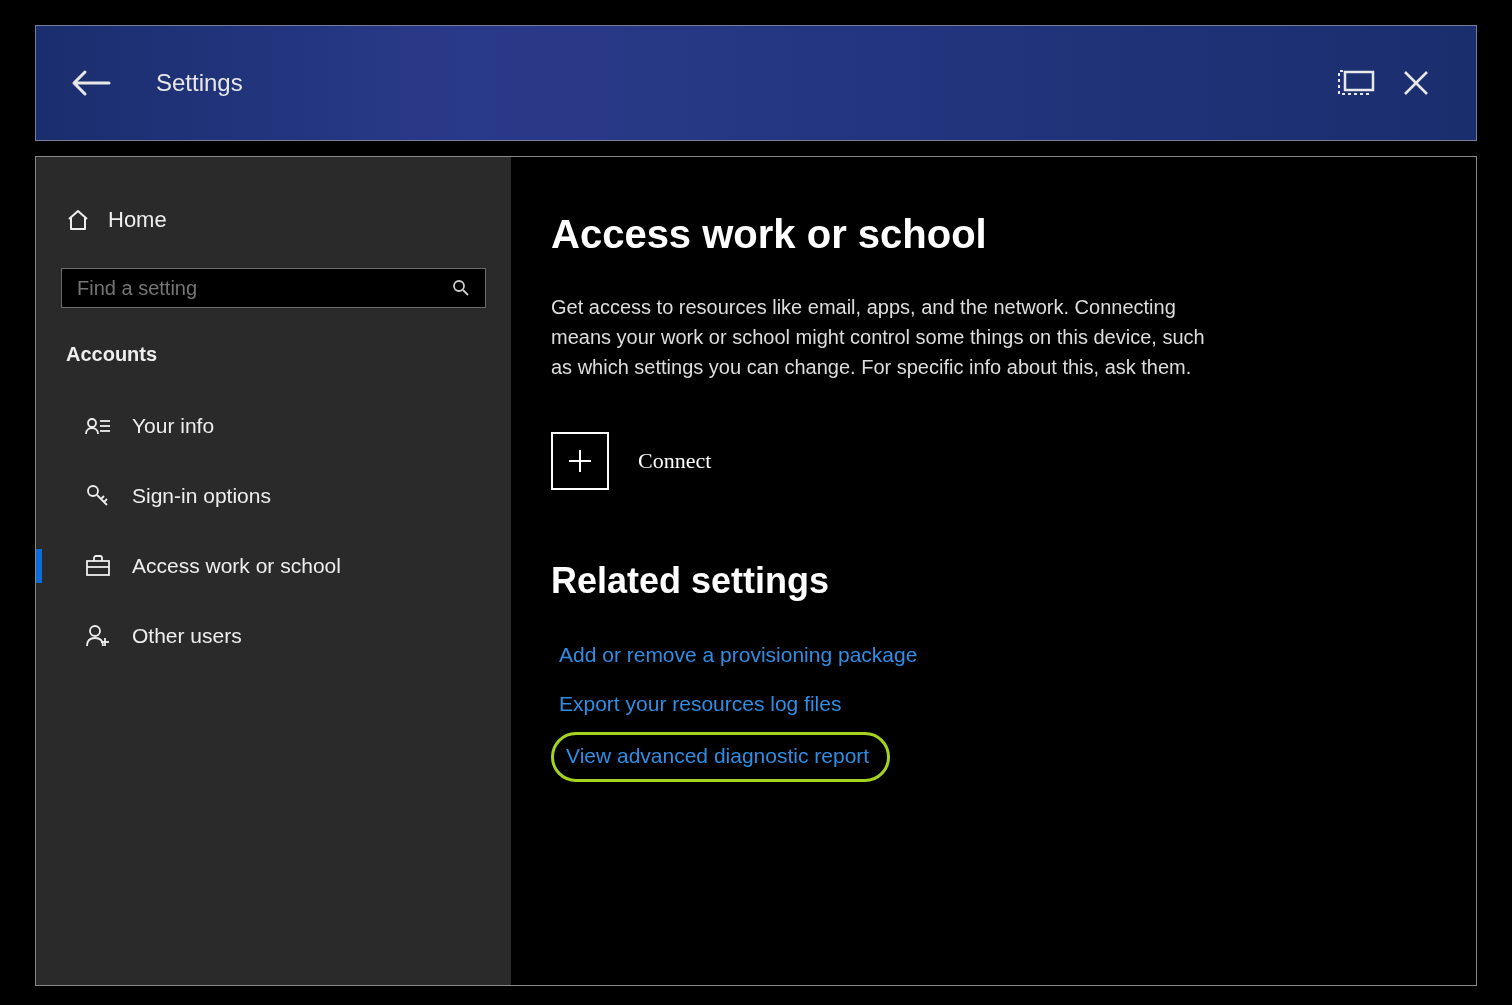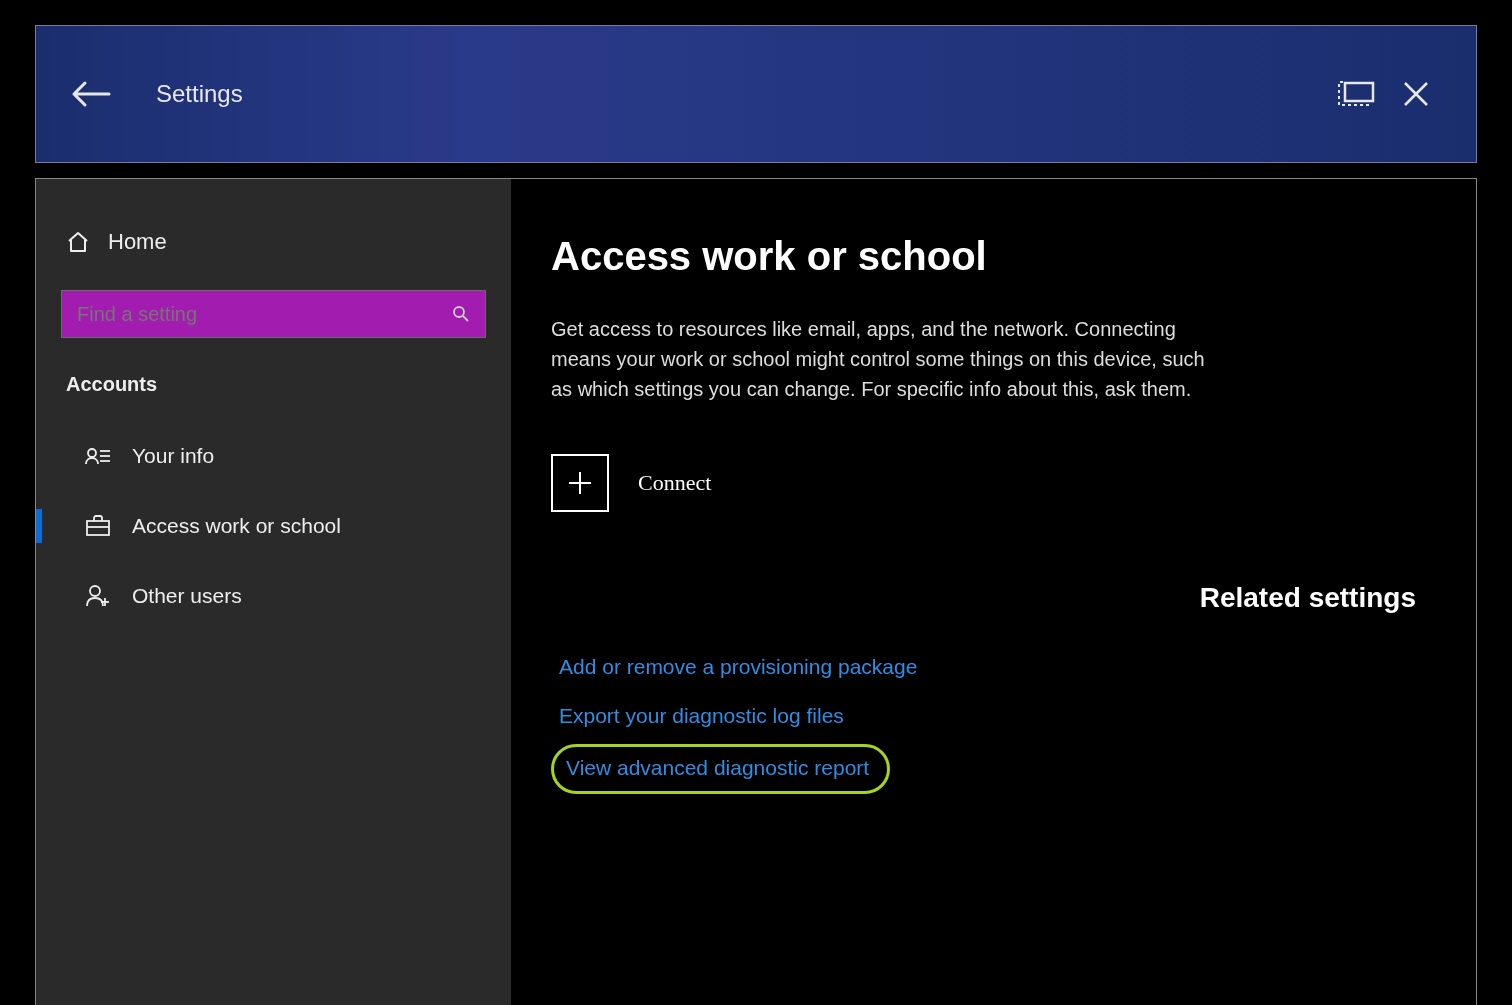--- a/index.html
+++ b/index.html
@@ -6,21 +6,21 @@
 body {
   background: #000;
   font-family: "Segoe UI", Tahoma, sans-serif;
   color: #fff;
   width: 1512px;
   height: 1005px;
   overflow: hidden;
 }
 .titlebar {
   background: linear-gradient(to right, #1a2e6e, #2a3a8a 30%, #1a2e6e);
-  height: 138px;
+  height: 116px;
   margin: 25px 35px 15px 35px;
   border: 1px solid #7a7a9a;
   display: flex;
   align-items: center;
   padding: 7px 30px;
 }
 .titlebar .back {
   width: 50px; height: 50px;
   display: flex; align-items: center; justify-content: center;
   cursor: pointer;
@@ -52,22 +52,22 @@
 .home-row {
   display: flex;
   align-items: center;
   padding: 10px 30px 25px 30px;
   cursor: pointer;
 }
 .home-row .label { font-size: 22px; margin-left: 18px; color: #eee; }
 .search-box {
   margin: 10px 25px 20px 25px;
   border: 1px solid #6a6a6a;
-  background: #a21caf;
-  height: 48px;
+  background: #000000;
+  height: 40px;
   display: flex;
   align-items: center;
   padding: 0 15px;
 }
 .search-box input {
   flex: 1;
   background: transparent;
   border: none;
   outline: none;
   color: #ccc;
@@ -124,24 +124,23 @@
   cursor: pointer;
   margin-bottom: 70px;
 }
 .plus-box {
   width: 58px; height: 58px;
   border: 2px solid #fff;
   display: flex; align-items: center; justify-content: center;
 }
 .connect-label { font-size: 22px; margin-left: 29px; font-family: Liberation Serif, serif; }
 .related-title {
-  font-size: 28px;
+  font-size: 36px;
   font-weight: 600;
   margin-bottom: 28px;
-  text-align: right;
 }
 .link {
   color: #2f8de4;
   font-size: 21px;
   padding: 12px 8px;
   cursor: pointer;
   display: inline-block;
 }
 .link-row { line-height: 1.2; }
 .highlight {
@@ -206,20 +205,29 @@
             <path d="M1 18 C1 13 5 12 7 12 C9 12 13 13 13 18" stroke="#eee" stroke-width="1.8" fill="none"></path>
             <line x1="15" y1="5" x2="25" y2="5" stroke="#eee" stroke-width="1.8"></line>
             <line x1="15" y1="10" x2="25" y2="10" stroke="#eee" stroke-width="1.8"></line>
             <line x1="15" y1="15" x2="25" y2="15" stroke="#eee" stroke-width="1.8"></line>
           </svg>
       </span>
       <span class="lbl">Your info</span>
     </div>
 
 
+    <div class="nav-item">
+      <span class="icon-slot">
+        <svg width="26" height="26" viewBox="0 0 26 26">
+            <circle cx="8" cy="8" r="5" stroke="#eee" stroke-width="1.8" fill="none"></circle>
+            <path d="M12 12 L22 22 M19 19 L22 16 M16 16 L19 13" stroke="#eee" stroke-width="1.8" fill="none"></path>
+          </svg>
+      </span>
+      <span class="lbl">Sign-in options</span>
+    </div>
 
     <div class="nav-item selected">
       <span class="icon-slot">
         <svg width="26" height="22" viewBox="0 0 26 22">
             <rect x="2" y="6" width="22" height="14" stroke="#eee" stroke-width="1.8" fill="none"></rect>
             <path d="M9 6 V3 C9 2 10 1 11 1 H15 C16 1 17 2 17 3 V6" stroke="#eee" stroke-width="1.8" fill="none"></path>
             <line x1="2" y1="12" x2="24" y2="12" stroke="#eee" stroke-width="1.8"></line>
           </svg>
       </span>
       <span class="lbl">Access work or school</span>
@@ -248,21 +256,21 @@
             <line x1="14" y1="3" x2="14" y2="25" stroke="#fff" stroke-width="2"></line>
             <line x1="3" y1="14" x2="25" y2="14" stroke="#fff" stroke-width="2"></line>
           </svg>
       </div>
       <span class="connect-label">Connect</span>
     </div>
 
     <h2 class="related-title">Related settings</h2>
 
     <div class="link-row"><span class="link">Add or remove a provisioning package</span></div>
-    <div class="link-row"><span class="link">Export your diagnostic log files</span></div>
+    <div class="link-row"><span class="link">Export your resources log files</span></div>
     <div class="link-row">
       <span class="highlight">
         <span class="link" style="padding:0">View advanced diagnostic report</span>
       </span>
     </div>
   </div>
 
 </div>
 
 </body></html>

